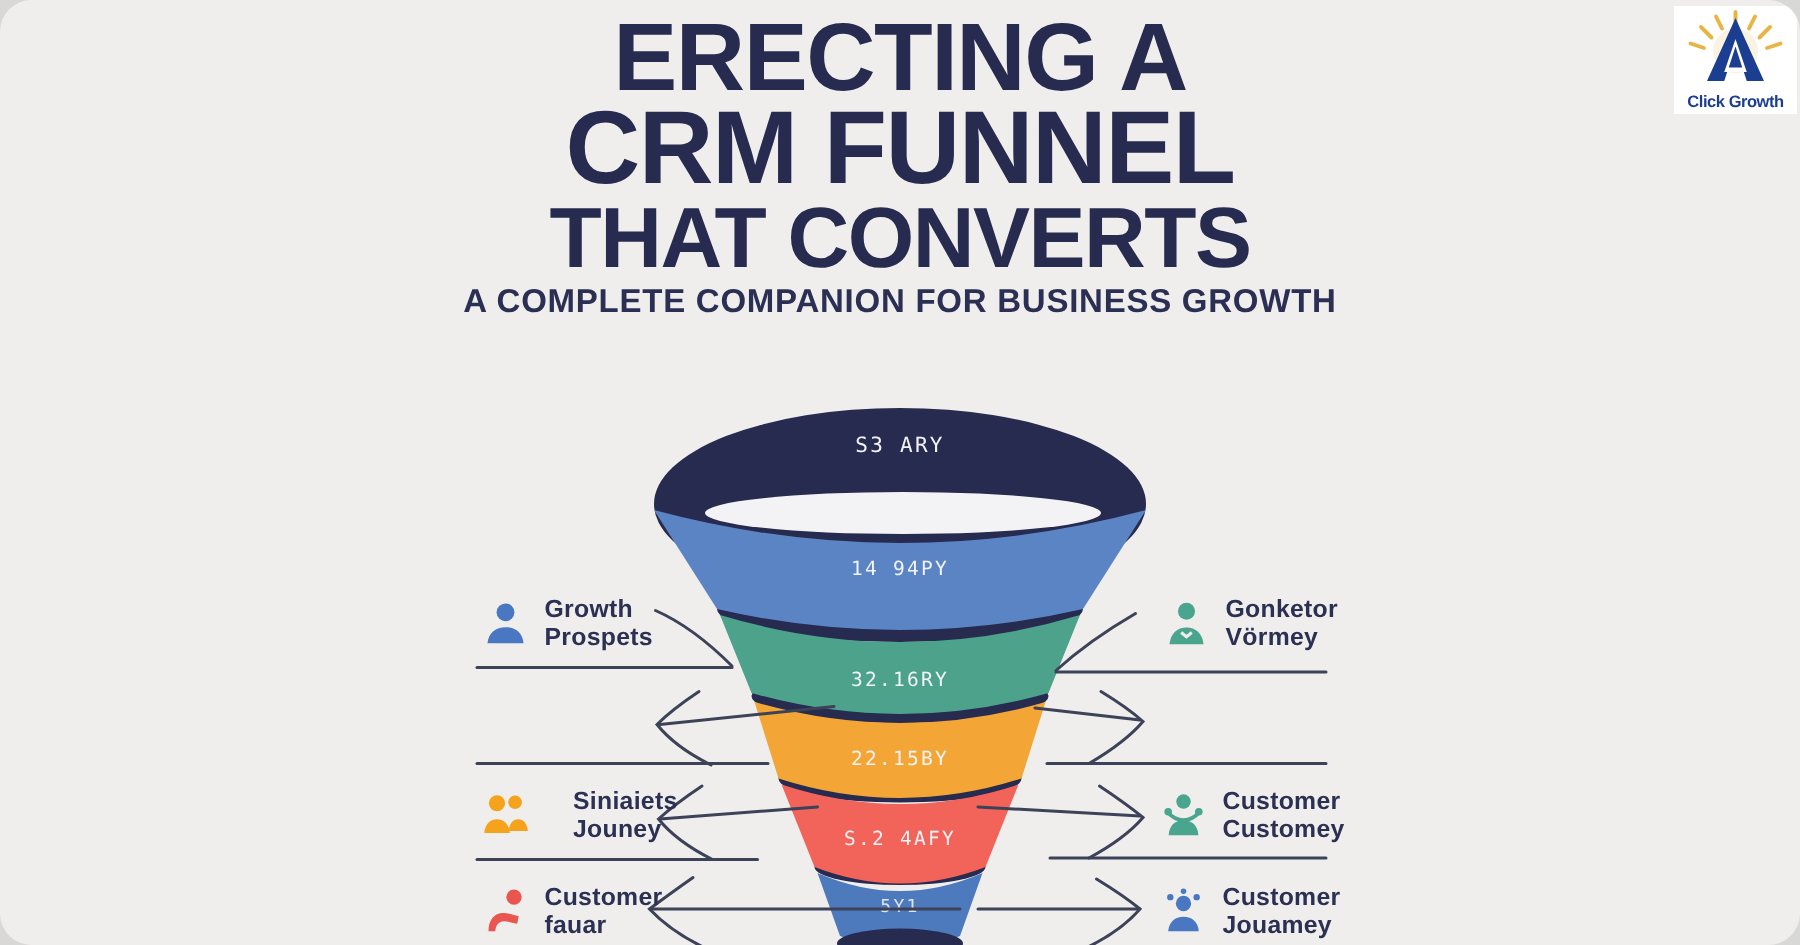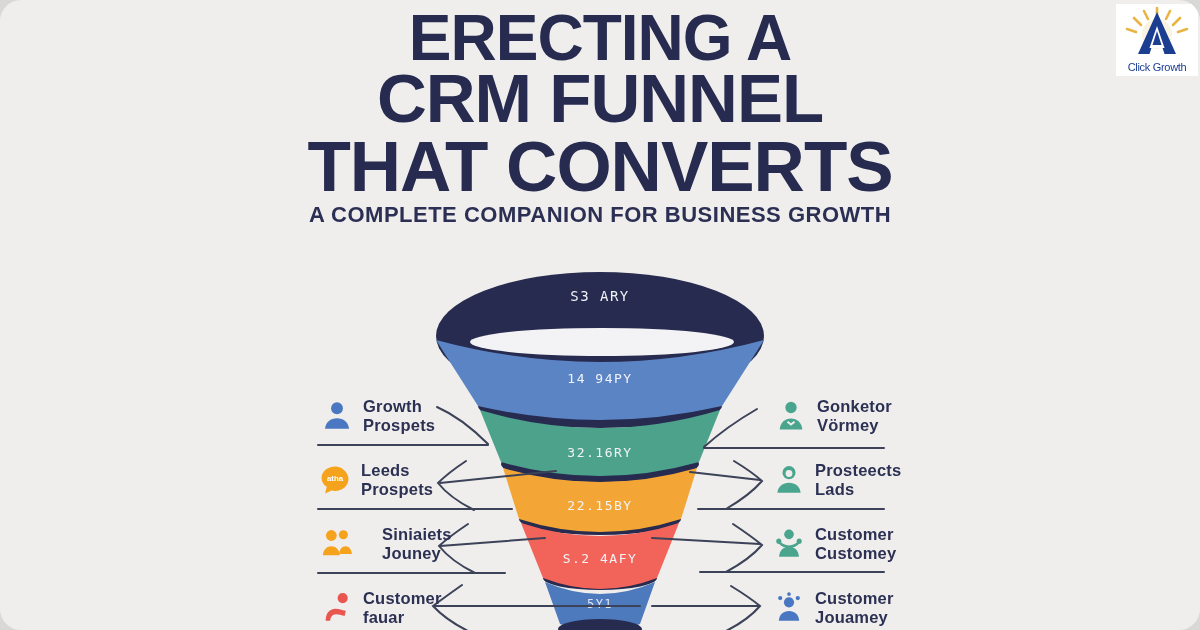--- a/index.html
+++ b/index.html
@@ -2,25 +2,25 @@
 <html><head>
 <meta charset="utf-8">
 <style>
   html,body{margin:0;padding:0;}
   body{font-family:"Liberation Sans",sans-serif;background:#d8d8d6;}
   .canvas{position:relative;width:1200px;height:630px;background:#efeeec;overflow:hidden;margin:0 auto;border-radius:21px;}
   
   .header{position:absolute;top:0;left:0;width:1200px;text-align:center;color:#272b4f;}
   .t1{font-size:64px;font-weight:bold;letter-spacing:-1px;line-height:1.0;margin-top:6px;}
   .t2{font-size:69px;font-weight:bold;letter-spacing:-1px;line-height:1.0;margin-top:-6px;}
-  .t3{font-size:71px;font-weight:bold;letter-spacing:-1px;line-height:1.0;margin-top:-2px;}
+  .t3{font-size:57px;font-weight:bold;letter-spacing:-1px;line-height:1.0;margin-top:-2px;}
   .subtitle{font-size:22px;font-weight:bold;letter-spacing:.5px;color:#2b2f53;}
   
   .logo{position:absolute;top:4px;right:2px;width:82px;height:72px;background:#ffffff;overflow:hidden;text-align:center;}
-  .brand{font-size:11px;font-weight:normal;color:#1c3e91;white-space:nowrap;margin-top:-3px;letter-spacing:-.3px;}
+  .brand{font-size:11px;font-weight:bold;color:#1c3e91;white-space:nowrap;margin-top:-3px;letter-spacing:-.3px;}
   
   .diagram{position:absolute;top:0;left:0;}
   .stage-label{font-family:"DejaVu Sans Mono",monospace;font-size:13px;letter-spacing:1.5px;fill:#f2f3f7;}
   .stage-label-top{font-size:14px;}
   .stage-label-stem{font-size:12px;fill:#dfe4f2;}
   
   .row{position:absolute;display:flex;align-items:center;gap:9px;}
   .row .txt{font-size:16.5px;font-weight:bold;color:#2c3154;line-height:1.16;letter-spacing:.2px;}
   .row .txt span{display:block;}
   .icon34{width:34px;height:34px;flex:0 0 auto;}
@@ -110,30 +110,20 @@
     <svg class="icon34" viewBox="0 0 24 24" fill="#4a77c2">
       <circle cx="12" cy="6.5" r="4.2"></circle>
         <path d="M3.5 21c.5-5 4-7.5 8.5-7.5s8 2.5 8.5 7.5z"></path>
     </svg>
     <div class="txt">
         <span>Growth</span>
         <span>Prospets</span>
       </div>
   </div>
 
-  <div class="row" style="left:318px;top:461px;">
-    <svg class="icon34" viewBox="0 0 24 24">
-      <path fill="#f5a31c" d="M12 2.5c-5.2 0-9.5 3.6-9.5 8 0 2.6 1.4 4.9 3.7 6.3L5 21.5l4.6-2.1c.8.2 1.6.3 2.4.3 5.2 0 9.5-3.6 9.5-8.2s-4.3-9-9.5-9z"></path>
-      <text x="12" y="12.8" font-size="5.5" font-weight="bold" fill="#ffffff" text-anchor="middle">atha</text>
-    </svg>
-    <div class="txt">
-        <span>Leeds</span>
-        <span>Prospets</span>
-      </div>
-  </div>
 
   <div class="row" style="left:320px;top:525px;gap:28px;">
     <svg class="icon34" viewBox="0 0 24 24" fill="#f5a31c">
       <circle cx="8" cy="6" r="3.8"></circle>
         <circle cx="16.5" cy="5.5" r="3.2"></circle>
       <path d="M2 20c.4-4.5 3-6.5 6-6.5s5.6 2 6 6.5z"></path>
       <path d="M13.5 19c.3-3.5 2-5.5 4.5-5.5s4.2 2 4.5 5.5z"></path>
     </svg>
     <div class="txt">
         <span>Siniaiets</span>
@@ -157,31 +147,20 @@
       <circle cx="12" cy="6" r="4"></circle>
       <path d="M4 21.5c.5-5 3.7-7.8 8-7.8s7.5 2.8 8 7.8z"></path>
       <path d="M9.5 16l2.5 2 2.5-2" stroke="#efeeec" stroke-width="1.4" fill="none"></path>
     </svg>
     <div class="txt">
         <span>Gonketor</span>
         <span>Vörmey</span>
       </div>
   </div>
 
-  <div class="row" style="left:772px;top:461px;">
-    <svg class="icon34" viewBox="0 0 24 24" fill="#4aa58e">
-      <circle cx="12" cy="6.8" r="4.6"></circle>
-      <circle cx="12" cy="7.4" r="2.4" fill="#efeeec"></circle>
-      <path d="M3.8 21c.6-4.6 3.8-7 8.2-7s7.6 2.4 8.2 7z"></path>
-    </svg>
-    <div class="txt">
-        <span>Prosteects</span>
-        <span>Lads</span>
-      </div>
-  </div>
 
   <div class="row" style="left:772px;top:525px;">
     <svg class="icon34" viewBox="0 0 24 24" fill="#4aa58e">
       <circle cx="12" cy="5.2" r="3.4"></circle>
       <path d="M5 21c.3-4.5 3-7 7-7s6.7 2.5 7 7z"></path>
       <circle cx="4.8" cy="10" r="1.8"></circle>
         <circle cx="19.2" cy="10" r="1.8"></circle>
       <path d="M4.8 10.5c2 2.3 4.3 3.4 7.2 3.4s5.2-1.1 7.2-3.4" stroke="#4aa58e" stroke-width="1.8" fill="none"></path>
     </svg>
     <div class="txt">

